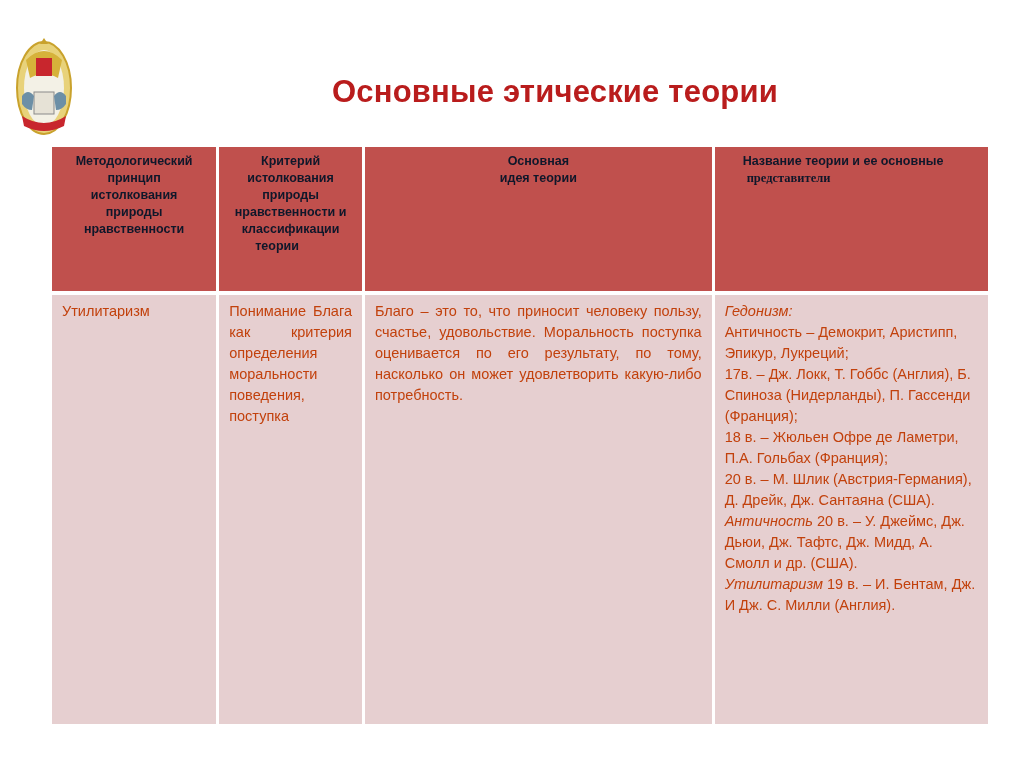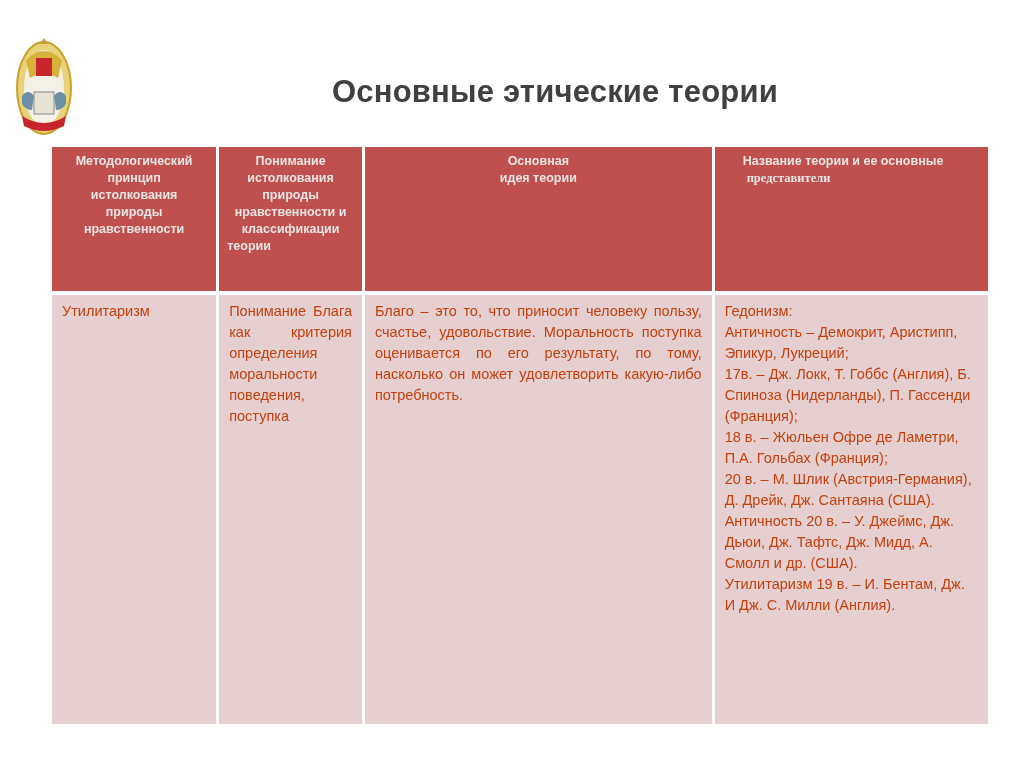--- a/index.html
+++ b/index.html
@@ -7,34 +7,34 @@
          font-family:"Liberation Sans", "DejaVu Sans", sans-serif; }
   .logo { position:absolute; left:14px; top:28px; width:245px; height:112px; }
   .emblem { position:absolute; left:0; top:2px; width:60px; height:110px; }
   .brand { position:absolute; left:68px; top:0; width:180px; }
   .brand-name { font-family:"Liberation Sans", sans-serif; font-weight:bold; color:#b3121e;
                 font-size:58px; line-height:64px; letter-spacing:-3px; transform:scaleX(0.82);
                 transform-origin:left top; white-space:nowrap; }
   .brand-sub { font-size:8.6px; line-height:11px; color:#9a1b22; white-space:nowrap;
                transform:scaleX(0.8); transform-origin:left top; margin-top:2px; }
   .brand-sub.sp { letter-spacing:2.1px; }
-  .title { position:absolute; left:332px; top:74px; font-size:31px; font-weight:bold; color:#404040;
+  .title { position:absolute; left:332px; top:74px; font-size:31px; font-weight:bold; color:#b91c1c;
            font-family:"Liberation Sans", sans-serif; letter-spacing:0.2px; }
   table.grid { position:absolute; left:49px; top:147px; border-collapse:separate; border-spacing:3px 0;
                table-layout:fixed; width:942px; }
-  table.grid th { background:#c0504d; color:#e5e5e5; font-weight:bold; font-size:12.5px; line-height:17px;
+  table.grid th { background:#c0504d; color:#0f172a; font-weight:bold; font-size:12.5px; line-height:17px;
                   vertical-align:top; padding:6px 8px 6px 8px; height:132px; text-align:center; }
   table.grid tr.sep td { height:4px; padding:0; background:#ffffff; }
   table.grid td.cell { background:#e6cfd0; color:#c2410c; font-size:14.5px; line-height:21px;
                        vertical-align:top; padding:6px 10px 8px 10px; height:415px; }
   .c1 { width:161px; } .c2 { width:140px; } .c3 { width:340px; } .c4 { width:268px; }
   .just { text-align:justify; }
   .line { display:block; }
-  .it { }
-  .hdr-left { text-align:left !important; }
+  .it { font-style:italic; }
+  .hdr-left { text-align:left !important;margin-left:28px; }
 </style>
 </head>
 <body>
 
 <div class="logo">
   <svg class="emblem" viewBox="0 0 60 110">
     <ellipse cx="30" cy="58" rx="27" ry="46" fill="#e8d27a" stroke="#c9a22c" stroke-width="2"></ellipse>
     <ellipse cx="30" cy="58" rx="20" ry="38" fill="#f3f1e6"></ellipse>
     <path d="M12 30 Q30 12 48 30 L44 48 Q30 40 16 48 Z" fill="#d6b23a"></path>
     <rect x="22" y="28" width="16" height="18" fill="#c8262d"></rect>
@@ -58,21 +58,21 @@
   <thead>
     <tr>
       <th>
         <span class="line">Методологический</span>
         <span class="line">принцип</span>
         <span class="line">истолкования</span>
         <span class="line">природы</span>
         <span class="line">нравственности</span>
       </th>
       <th>
-        <span class="line">Понимание</span>
+        <span class="line">Критерий</span>
         <span class="line">истолкования</span>
         <span class="line">природы</span>
         <span class="line">нравственности и</span>
         <span class="line">классификации</span>
         <span class="line hdr-left" style="text-align:left;">теории</span>
       </th>
       <th>
         <span class="line">Основная</span>
         <span class="line">идея теории</span>
       </th>

